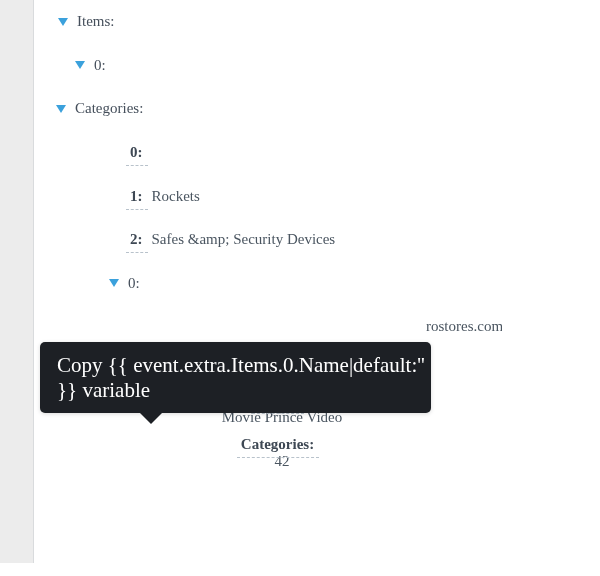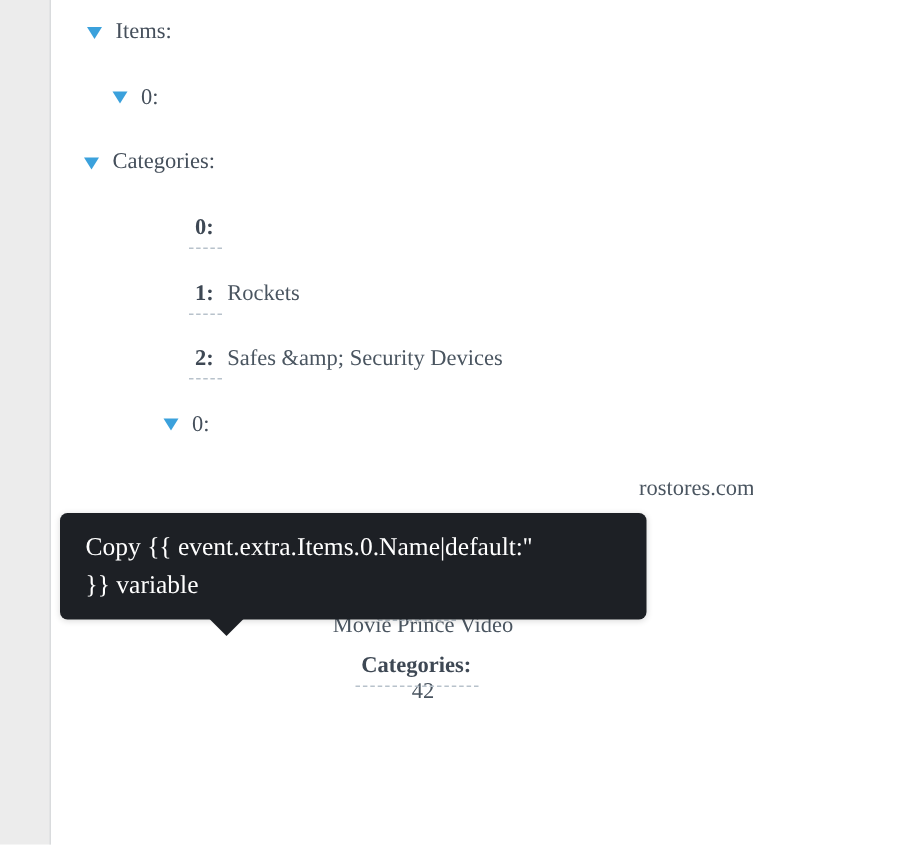--- a/index.html
+++ b/index.html
@@ -37,21 +37,21 @@
   .pl-l3{padding-left:62px;flex-direction:column;}
   .pl-l4{padding-left:130px;}
   .frag-row{padding-left:426px;}
   .ghost-key{
     width:90px;height:0;margin-left:113px;
     border-bottom:1px dashed #b8c2cb;transform:translateY(5px);
   }
   .tooltip{
     position:absolute;left:40px;top:342px;width:391px;height:71px;box-sizing:border-box;
     background:#1d2025;border-radius:5px;color:#ffffff;
-    padding:11px 0 0 17px;font-size:17px;line-height:24.5px;font-weight:500;
+    padding:11px 0 0 17px;font-size:21px;line-height:24.5px;font-weight:500;
     z-index:5;box-shadow:0 1px 4px rgba(0,0,0,0.15);
   }
   .tooltip .tail{
     position:absolute;left:99px;bottom:-11px;width:0;height:0;
     border-left:12px solid transparent;border-right:12px solid transparent;
     border-top:12px solid #1d2025;
   }
 </style>
 </head>
 <body>

